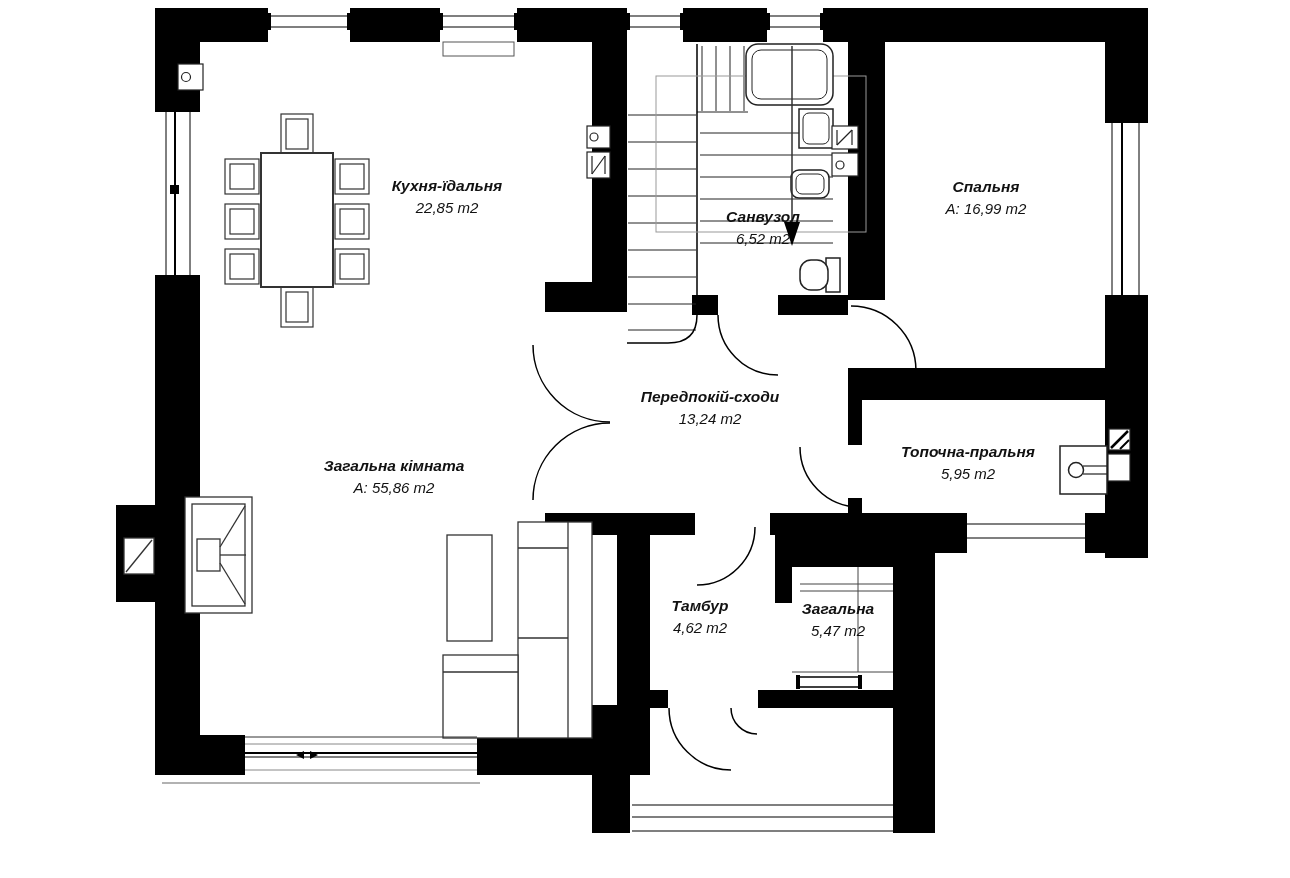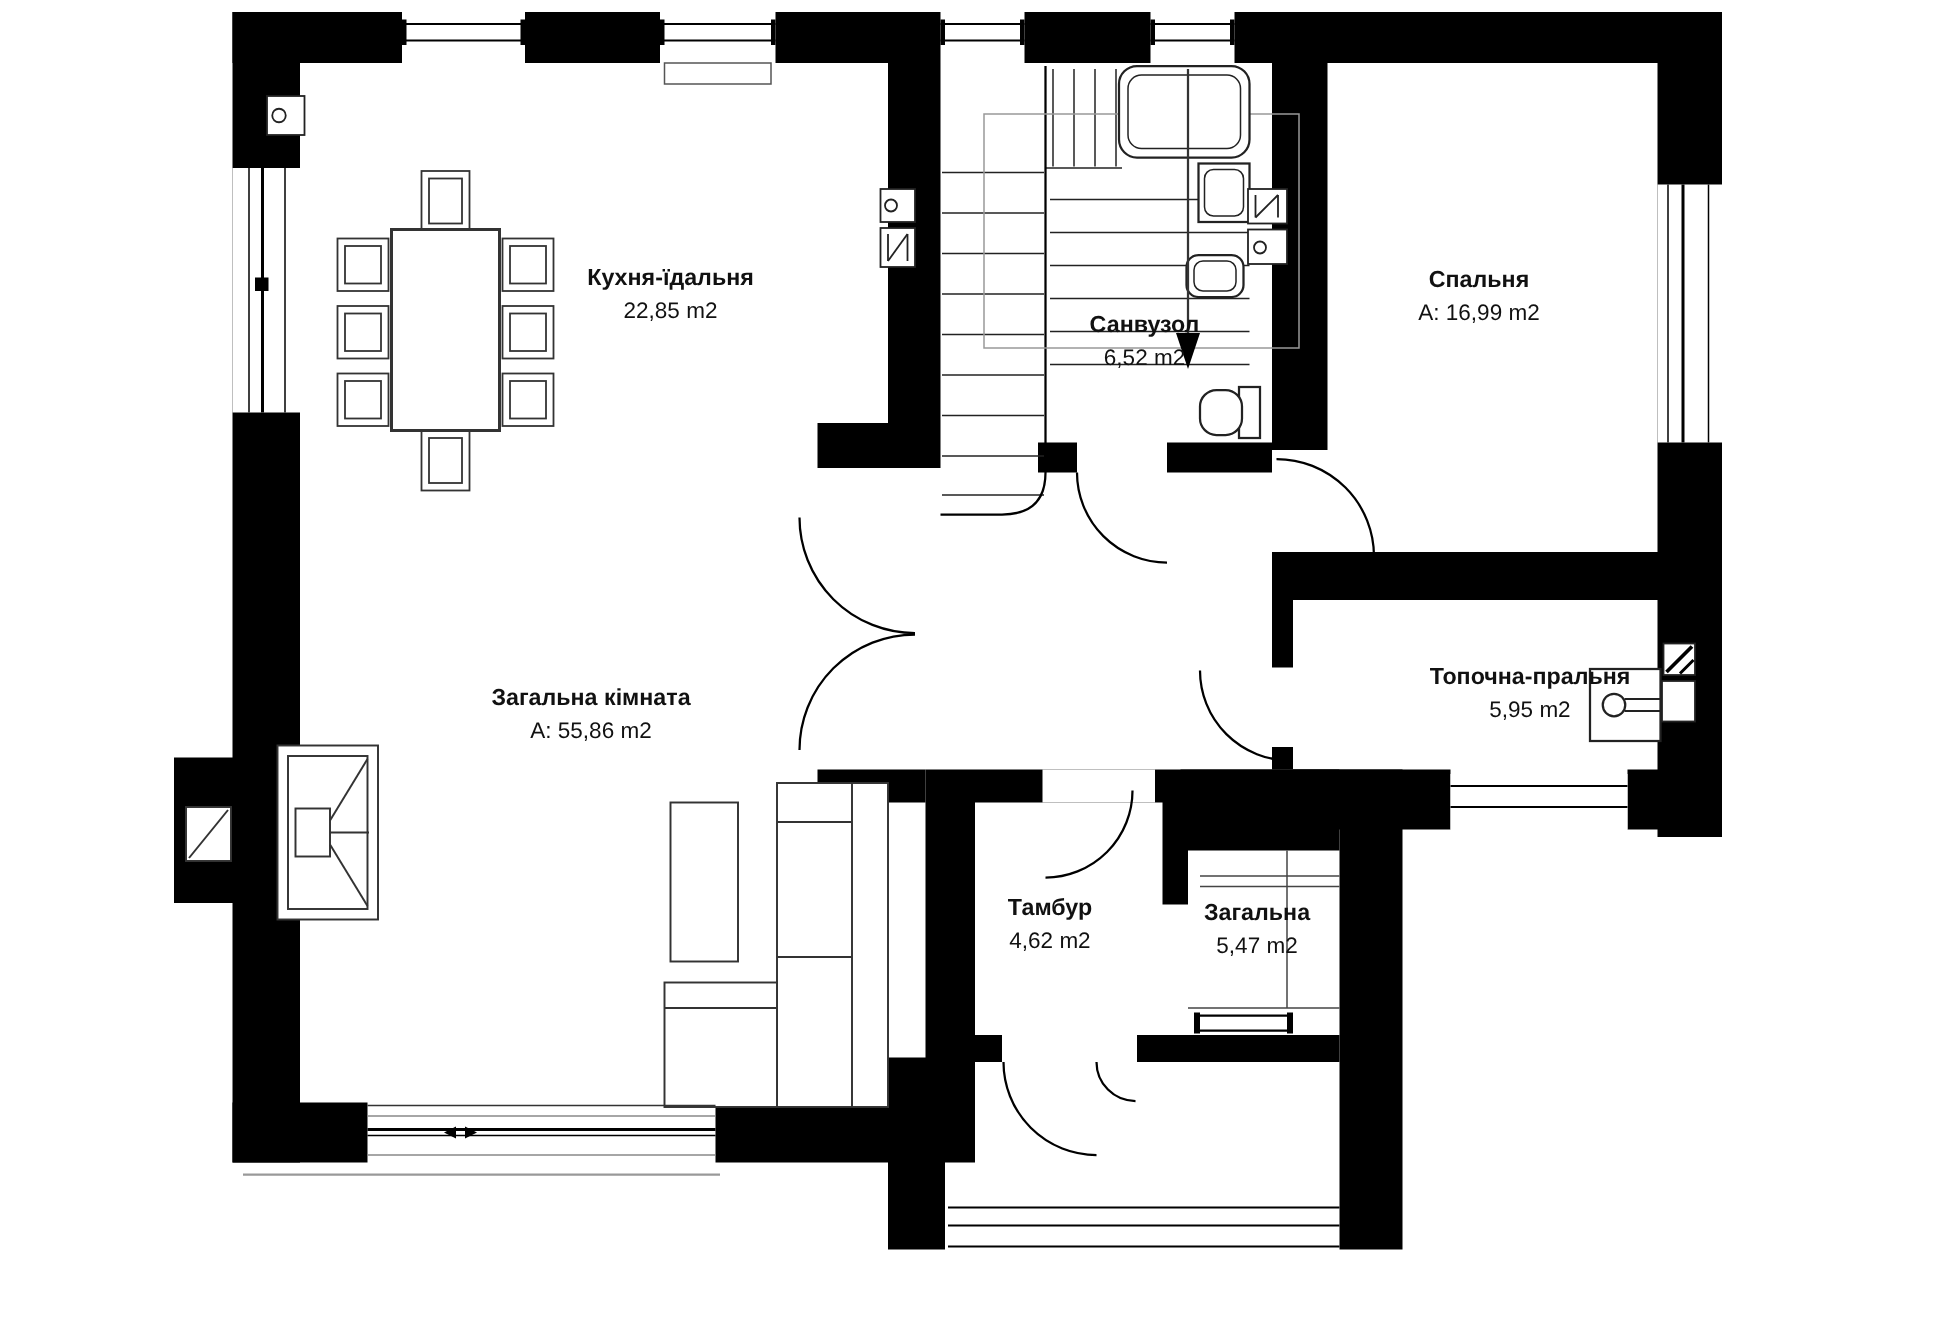--- a/index.html
+++ b/index.html
@@ -1,17 +1,17 @@
 <!DOCTYPE html>
 <html><head>
 <meta charset="utf-8">
 <style>
   html,body{margin:0;padding:0;background:#ffffff;}
   .plan{position:relative;width:1290px;height:878px;background:#fff;overflow:hidden;
-        font-family:"Liberation Sans", sans-serif;}
+        font-family:"Liberation Sans", sans-serif;font-style:italic;}
   .plan svg{position:absolute;left:0;top:0;}
   .room-label{position:absolute;transform:translate(-50%,-50%);text-align:center;
               white-space:nowrap;color:#111;pointer-events:none;}
   .room-label .rname{font-size:15.5px;font-weight:700;line-height:1.45;}
   .room-label .rarea{font-size:15px;font-weight:400;line-height:1.4;}
 </style>
 </head>
 <body>
 
 <div class="plan">
@@ -297,25 +297,29 @@
     <div class="rarea">22,85 m2</div>
   </div>
   <div class="room-label" style="left:986px;top:198px">
     <div class="rname">Спальня</div>
     <div class="rarea">A: 16,99 m2</div>
   </div>
   <div class="room-label" style="left:763px;top:228px">
     <div class="rname">Санвузол</div>
     <div class="rarea">6,52 m2</div>
   </div>
+  <div class="room-label" style="left:710px;top:408px">
+    <div class="rname">Передпокій-сходи</div>
+    <div class="rarea">13,24 m2</div>
+  </div>
   <div class="room-label" style="left:394px;top:477px">
     <div class="rname">Загальна кімната</div>
     <div class="rarea">A: 55,86 m2</div>
   </div>
-  <div class="room-label" style="left:1020px;top:463px">
+  <div class="room-label" style="left:968px;top:463px">
     <div class="rname">Топочна-пральня</div>
     <div class="rarea">5,95 m2</div>
   </div>
   <div class="room-label" style="left:700px;top:617px">
     <div class="rname">Тамбур</div>
     <div class="rarea">4,62 m2</div>
   </div>
   <div class="room-label" style="left:838px;top:620px">
     <div class="rname">Загальна</div>
     <div class="rarea">5,47 m2</div>

